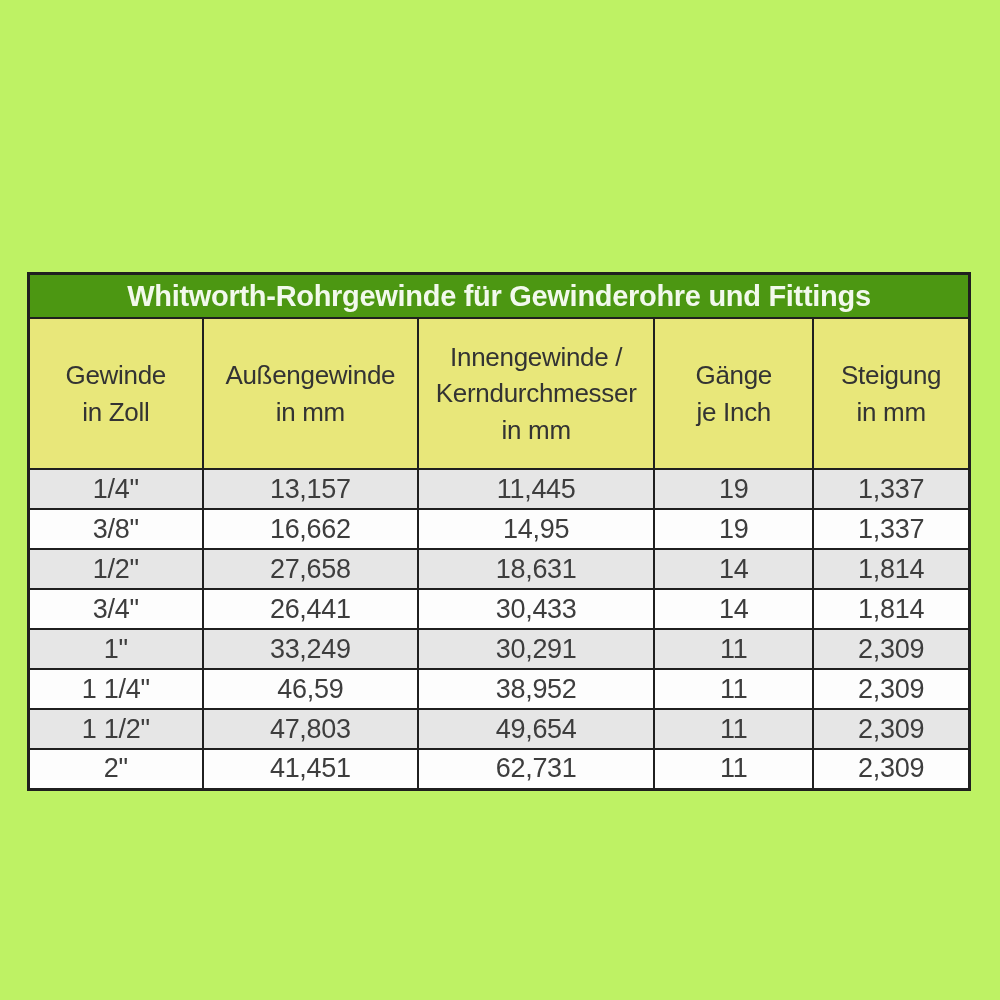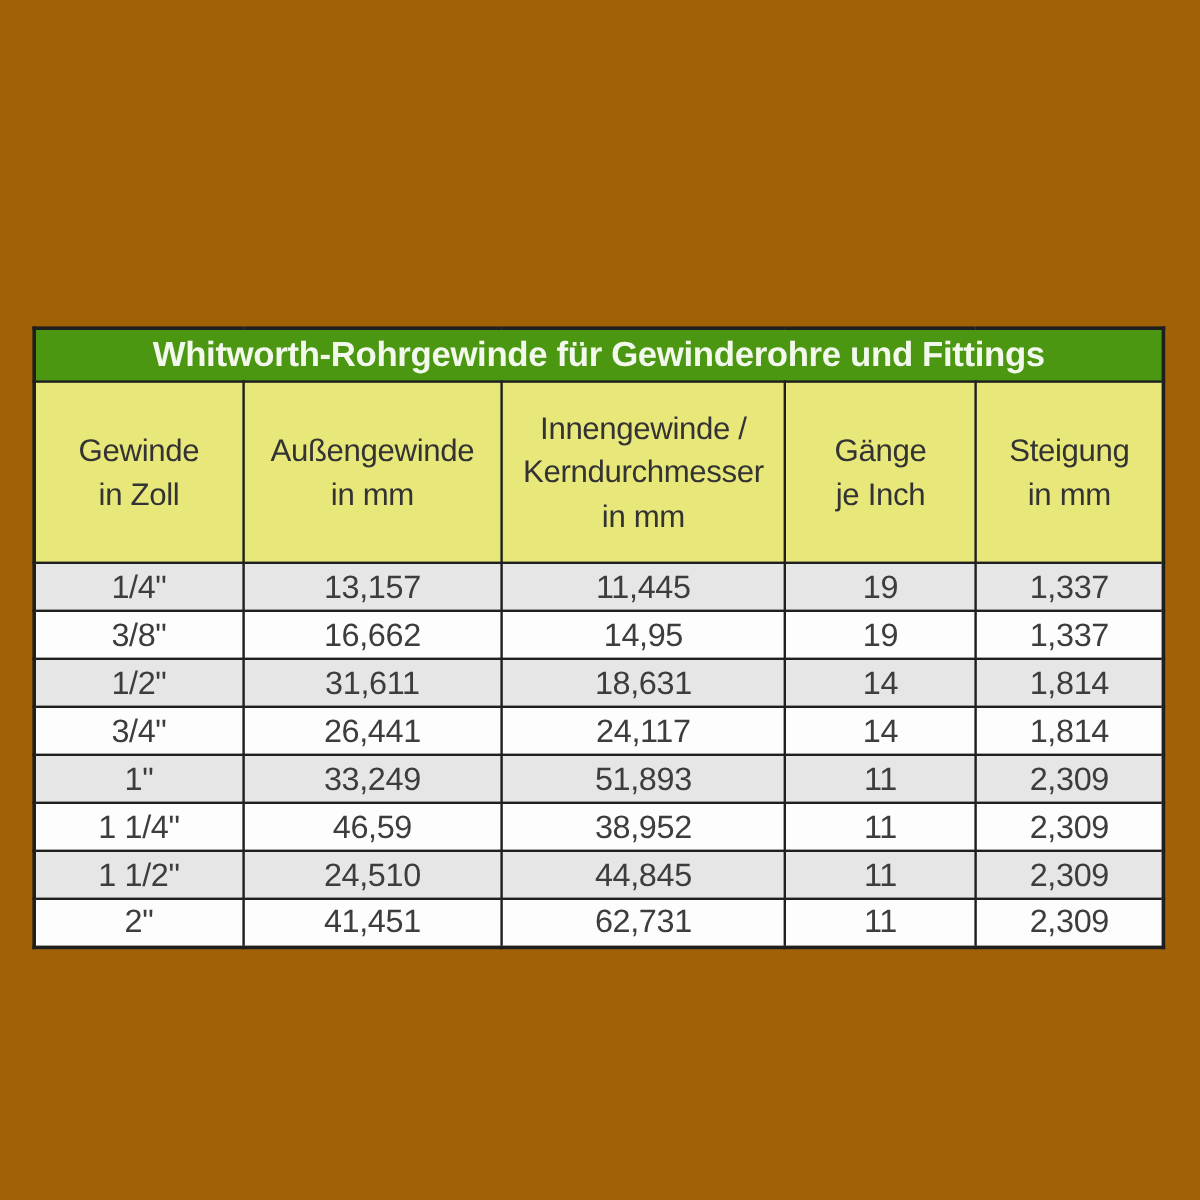--- a/index.html
+++ b/index.html
@@ -4,21 +4,21 @@
 <style>
   html, body {
     margin: 0;
     padding: 0;
     background: #ffffff;
   }
   .canvas {
     position: relative;
     width: 1000px;
     height: 1000px;
-    background: #a16207;
+    background: #bef264;
     font-family: "Liberation Sans", "DejaVu Sans", sans-serif;
     overflow: hidden;
   }
   table.whitworth-table {
     position: absolute;
     left: 27px;
     top: 272px;
     width: 944px;
     table-layout: fixed;
     border-collapse: collapse;
@@ -105,50 +105,50 @@
         </tr>
         <tr>
           <td>3/8"</td>
           <td>16,662</td>
           <td>14,95</td>
           <td>19</td>
           <td>1,337</td>
         </tr>
         <tr>
           <td>1/2"</td>
-          <td>31,611</td>
+          <td>27,658</td>
           <td>18,631</td>
           <td>14</td>
           <td>1,814</td>
         </tr>
         <tr>
           <td>3/4"</td>
           <td>26,441</td>
-          <td>24,117</td>
+          <td>30,433</td>
           <td>14</td>
           <td>1,814</td>
         </tr>
         <tr>
           <td>1"</td>
           <td>33,249</td>
-          <td>51,893</td>
+          <td>30,291</td>
           <td>11</td>
           <td>2,309</td>
         </tr>
         <tr>
           <td>1 1/4"</td>
           <td>46,59</td>
           <td>38,952</td>
           <td>11</td>
           <td>2,309</td>
         </tr>
         <tr>
           <td>1 1/2"</td>
-          <td>24,510</td>
-          <td>44,845</td>
+          <td>47,803</td>
+          <td>49,654</td>
           <td>11</td>
           <td>2,309</td>
         </tr>
         <tr>
           <td>2"</td>
           <td>41,451</td>
           <td>62,731</td>
           <td>11</td>
           <td>2,309</td>
         </tr>

